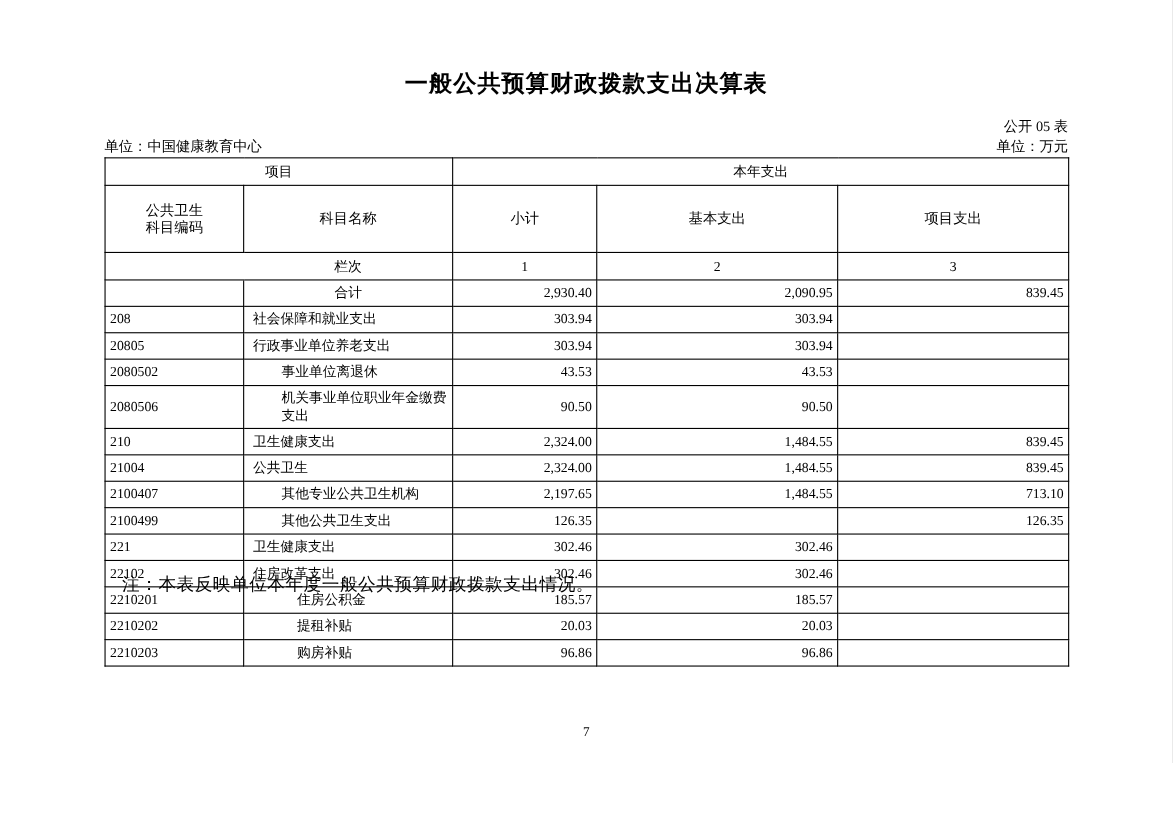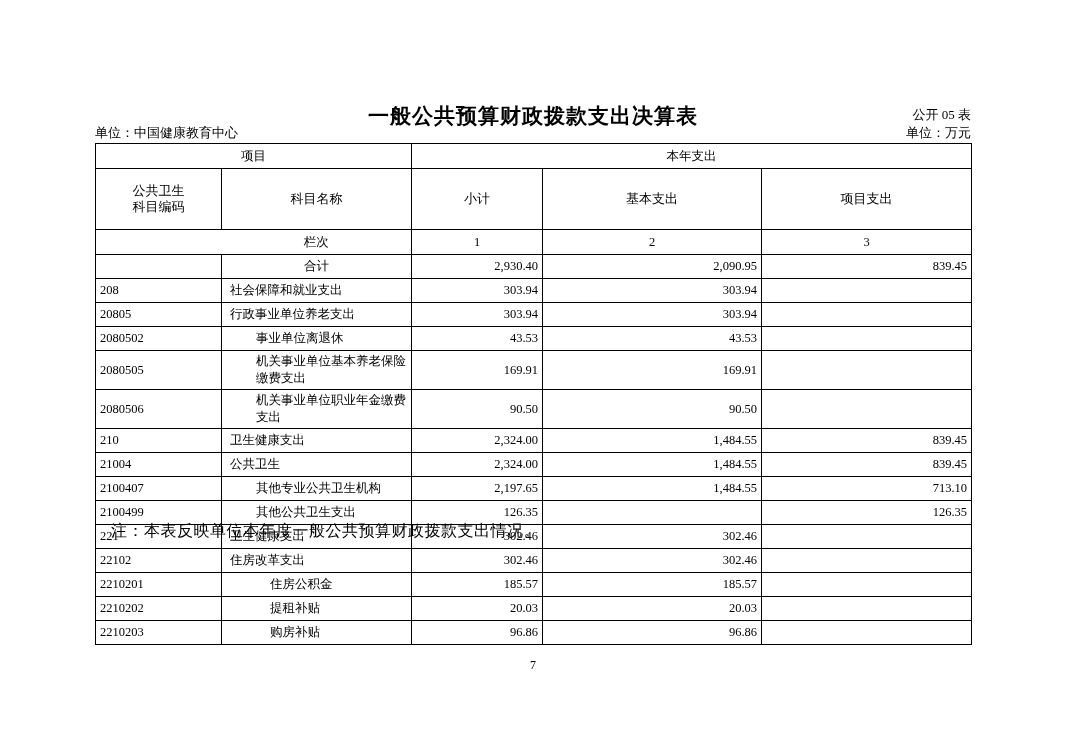--- a/index.html
+++ b/index.html
@@ -20,21 +20,20 @@
   }
   .doc-title {
     position: absolute;
     top: 62px;
     left: 0;
     width: 1066px;
     text-align: center;
     font-size: 21px;
     font-weight: bold;
     letter-spacing: 1px;
-    margin-top: 40px;
   }
   .meta-right {
     position: absolute;
     right: 95px;
     text-align: right;
     font-size: 13px;
   }
   .meta-right.r1 { top: 106px; }
   .meta-right.r2 { top: 124px; }
   .meta-left {
@@ -169,27 +168,20 @@
       </tr>
 
       <tr class="data">
         <td class="c-left">2080502</td>
         <td class="c-left indent2">事业单位离退休</td>
         <td class="c-right">43.53</td>
         <td class="c-right">43.53</td>
         <td class="c-right"></td>
       </tr>
 
-      <tr class="data tall">
-        <td class="c-left">2080505</td>
-        <td class="c-left indent2">机关事业单位基本养老保险缴费支出</td>
-        <td class="c-right">169.91</td>
-        <td class="c-right">169.91</td>
-        <td class="c-right"></td>
-      </tr>
 
       <tr class="data">
         <td class="c-left">2080506</td>
         <td class="c-left indent2">机关事业单位职业年金缴费支出</td>
         <td class="c-right">90.50</td>
         <td class="c-right">90.50</td>
         <td class="c-right"></td>
       </tr>
 
       <tr class="data">

